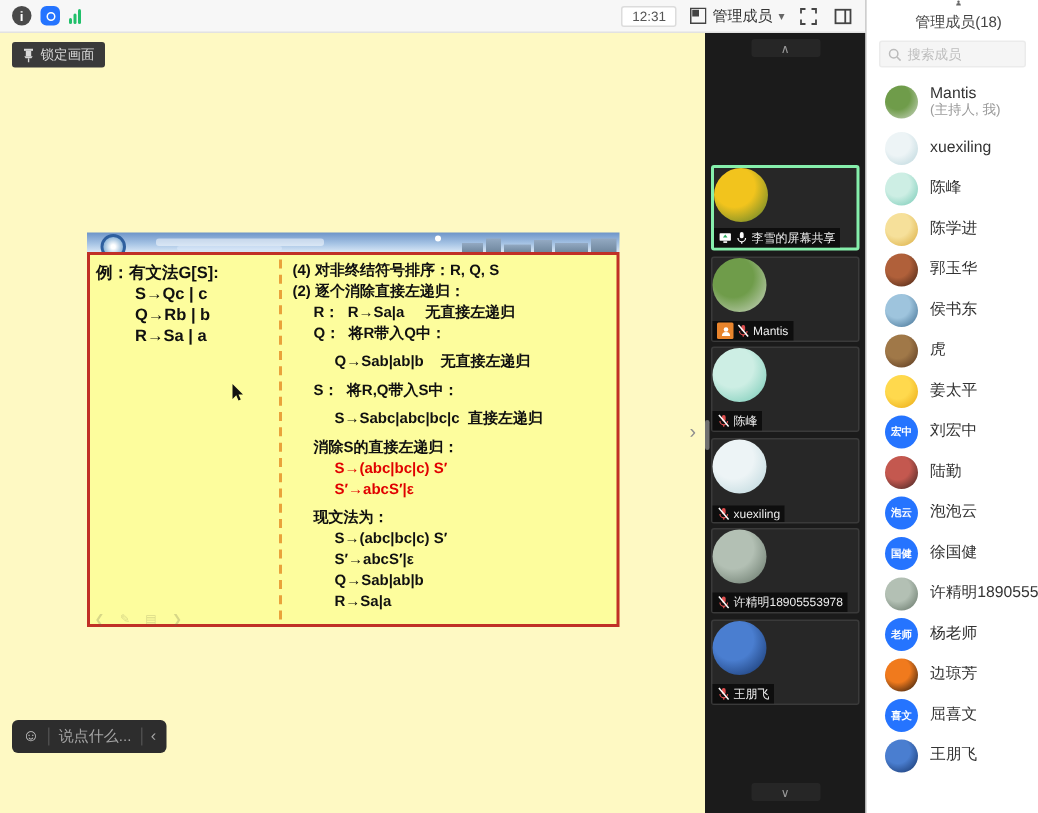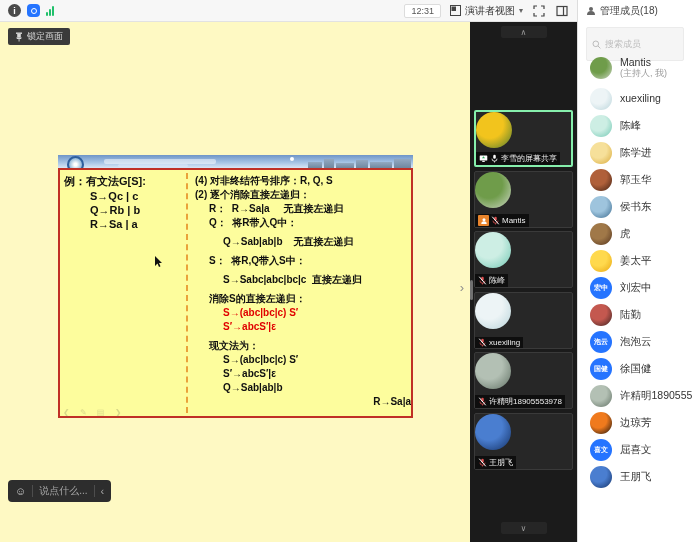--- a/index.html
+++ b/index.html
@@ -78,23 +78,23 @@
   .thumb-label { position:absolute; left:0; bottom:0; max-width:100%; display:flex;
                  align-items:center; gap:2px; background:rgba(8,8,8,.82); padding:1px 3px; }
   .thumb-label .tl-text { font-size:8px; color:#ededed; white-space:nowrap; overflow:hidden; }
   .host-badge { width:11px; height:11px; border-radius:1px; background:#e8842c; flex:none;
                 display:flex; align-items:center; justify-content:center; }
 
   
   .members { position:absolute; right:0; top:0; width:115px; height:542px; background:#fff;
              border-left:1px solid #ddd; }
   .members-header { height:22px; display:flex; align-items:center; gap:4px; padding-left:8px;
-                    font-size:10px; color:#444; }
+                    font-size:10px; color:#444;flex-direction:column; }
   .search-box { margin:5px 8px 4px 8px; height:18px; background:#f5f5f5; border:1px solid #ebebeb;
-                border-radius:2px; display:flex; align-items:center; gap:4px; padding:16px 5px; }
+                border-radius:2px; display:flex; align-items:center; gap:4px; padding:0 5px; }
   .search-box .ph { font-size:9px; color:#bdbdbd; white-space:nowrap; overflow:hidden; }
   .member-list { position:absolute; left:0; right:0; top:50px; bottom:0; overflow:hidden; }
   .member-row { display:flex; align-items:center; gap:8px; padding-left:12px; height:27px; }
   .member-row.two-line { height:35px; }
   .m-names { display:flex; flex-direction:column; line-height:11px; overflow:hidden; }
   .m-name { font-size:10.5px; color:#333; white-space:nowrap; }
   .m-sub { font-size:9px; color:#9a9a9a; white-space:nowrap; }
   .avatar { border-radius:50%; flex:none; }
   .avatar-text { color:#fff; display:flex; align-items:center; justify-content:center; font-weight:bold; }
 </style>
@@ -115,21 +115,21 @@
           <i style="height:10px"></i>
       </span>
     </div>
     <div class="tb-right">
       <span class="time-chip">12:31</span>
       <span class="view-btn">
         <svg width="11" height="11" viewBox="0 0 11 11">
             <rect x="0.5" y="0.5" width="10" height="10" fill="none" stroke="#444"></rect>
             <rect x="1.5" y="1.5" width="4.5" height="4.5" fill="#444"></rect>
           </svg>
-        <span>演讲者视图</span>
+        <span>管理成员</span>
         <span class="caret">▾</span>
       </span>
       <span class="tb-icon">
         <svg width="12" height="12" viewBox="0 0 12 12" fill="none" stroke="#444" stroke-width="1.2">
             <path d="M1 4 V1 H4"></path>
             <path d="M8 1 H11 V4"></path>
             <path d="M11 8 V11 H8"></path>
             <path d="M4 11 H1 V8"></path>
           </svg>
       </span>
@@ -187,21 +187,21 @@
             <div class="sl-right-line" style="padding-left: 28px; margin-top: 5px;">Q→Sab|ab|b    无直接左递归</div>
             <div class="sl-right-line" style="padding-left: 14px; margin-top: 5px;">S：  将R,Q带入S中：</div>
             <div class="sl-right-line" style="padding-left: 28px; margin-top: 5px;">S→Sabc|abc|bc|c  直接左递归</div>
             <div class="sl-right-line" style="padding-left: 14px; margin-top: 5px;">消除S的直接左递归：</div>
             <div class="sl-right-line red" style="padding-left: 28px;">S→(abc|bc|c) S′</div>
             <div class="sl-right-line red" style="padding-left: 28px;">S′→abcS′|ε</div>
             <div class="sl-right-line" style="padding-left: 14px; margin-top: 5px;">现文法为：</div>
             <div class="sl-right-line" style="padding-left: 28px;">S→(abc|bc|c) S′</div>
             <div class="sl-right-line" style="padding-left: 28px;">S′→abcS′|ε</div>
             <div class="sl-right-line" style="padding-left: 28px;">Q→Sab|ab|b</div>
-            <div class="sl-right-line" style="padding-left: 28px; text-align: right;">R→Sa|a</div>
+            <div class="sl-right-line" style="padding-left: 28px;">R→Sa|a</div>
           </div>
       </div>
       <div class="presenter-tools">❮ ✎ ▤ ❯</div>
     </div>
 
     <span class="expand-right">›</span>
 
     <div class="chat-pill">
       <span class="chat-smiley">☺</span>
       <span class="sep"></span>
@@ -390,20 +390,26 @@
             <span class="m-name">徐国健</span>
           </div>
         </div>
         <div class="member-row">
           <div class="avatar" style="height: 22px; width: 22px; background: radial-gradient(circle at 38% 35%, rgb(179, 192, 180) 0%, rgb(179, 192, 180) 42%, rgb(95, 111, 98) 100%);"></div>
           <div class="m-names">
             <span class="m-name">许精明18905553978</span>
           </div>
         </div>
         <div class="member-row">
+          <div class="avatar avatar-text" style="height: 22px; width: 22px; background: rgb(37, 116, 255); font-size: 7px;">老师</div>
+          <div class="m-names">
+            <span class="m-name">杨老师</span>
+          </div>
+        </div>
+        <div class="member-row">
           <div class="avatar" style="height: 22px; width: 22px; background: radial-gradient(circle at 38% 35%, rgb(240, 122, 29) 0%, rgb(240, 122, 29) 42%, rgb(21, 15, 12) 100%);"></div>
           <div class="m-names">
             <span class="m-name">边琼芳</span>
           </div>
         </div>
         <div class="member-row">
           <div class="avatar avatar-text" style="height: 22px; width: 22px; background: rgb(37, 116, 255); font-size: 7px;">喜文</div>
           <div class="m-names">
             <span class="m-name">屈喜文</span>
           </div>

